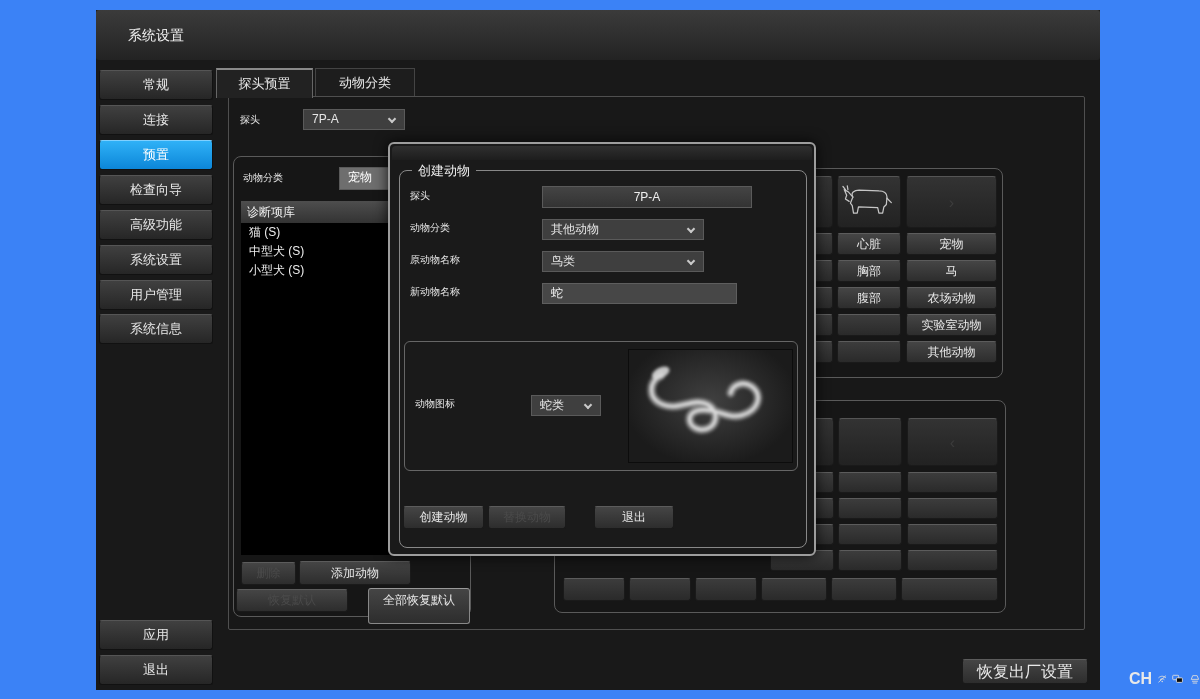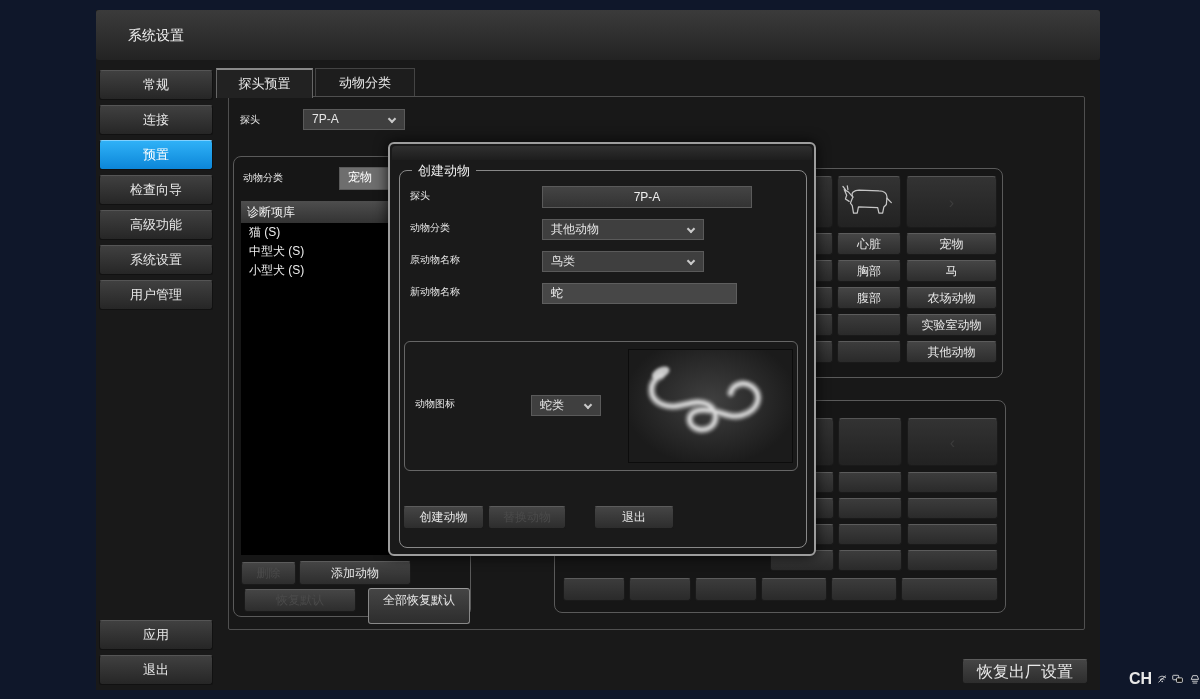--- a/index.html
+++ b/index.html
@@ -1,17 +1,17 @@
 <!DOCTYPE html>
 <html><head>
 <meta charset="utf-8">
 <style>
   html,body{margin:0;padding:0;background:#000;}
   *{box-sizing:border-box;font-family:"Liberation Sans", sans-serif;}
-  .stage{position:relative;width:1200px;height:699px;background:#0f172a;overflow:hidden;}
+  .stage{position:relative;width:1200px;height:699px;background:#3b82f6;overflow:hidden;}
   .abs{position:absolute;}
   .app{left:96px;top:10px;width:1004px;height:680px;background:#191919;}
   .titlebar{left:0;top:0;width:1004px;height:50px;background:linear-gradient(#3b3b3b,#232323);border-radius:3px;color:#f0f0f0;font-size:14px;line-height:50px;padding-left:32px;}
   .side-btn{left:3px;width:114px;height:30px;background:linear-gradient(#404040,#262626);border:1px solid #111;border-top:1px solid #555;border-radius:3px;color:#e8e8e8;font-size:13px;text-align:center;line-height:28px;cursor:pointer;}
   .side-btn.active{background:linear-gradient(#2fb1f7,#0c86d8);border-top:1px solid #7fd0ff;color:#fff;}
   .tab{top:58px;height:30px;background:#1d1d1d;border:1px solid #444;border-bottom:none;color:#e8e8e8;font-size:13px;text-align:center;line-height:28px;cursor:pointer;}
   .tab.active{background:#222;border-color:#666;border-top:2px solid #888;z-index:12;}
   .main-box{left:132px;top:86px;width:857px;height:534px;border:1px solid #4f4f4f;border-radius:2px;background:#181818;z-index:1;}
   .panel{border:1px solid #5a5a5a;border-radius:8px;background:#161616;z-index:5;}
   .lbl{color:#e8e8e8;font-size:10px;}
@@ -45,20 +45,21 @@
       <span>系统设置</span>
     </div>
 
     <div class="abs side-btn" style="top:60px"><span>常规</span></div>
     <div class="abs side-btn" style="top:95px"><span>连接</span></div>
     <div class="abs side-btn active" style="top:130px"><span>预置</span></div>
     <div class="abs side-btn" style="top:165px"><span>检查向导</span></div>
     <div class="abs side-btn" style="top:200px"><span>高级功能</span></div>
     <div class="abs side-btn" style="top:235px"><span>系统设置</span></div>
     <div class="abs side-btn" style="top:270px"><span>用户管理</span></div>
+    <div class="abs side-btn" style="top:304px"><span>系统信息</span></div>
     <div class="abs side-btn" style="top:610px"><span>应用</span></div>
     <div class="abs side-btn" style="top:645px"><span>退出</span></div>
 
     <div class="abs tab active" style="left:120px;width:97px"><span>探头预置</span></div>
     <div class="abs tab" style="left:219px;width:100px"><span>动物分类</span></div>
 
     <div class="abs main-box"></div>
 
     <div class="abs lbl" style="left:144px;top:103px;z-index:6">探头</div>
     <div class="abs ddl" style="left:207px;top:99px;width:102px;height:21px;z-index:6">
@@ -72,21 +73,21 @@
         <span>宠物</span>
       </div>
       <div class="abs listhdr" style="left:7px;top:44px;width:224px;height:22px">诊断项库</div>
       <div class="abs listbody" style="left:7px;top:66px;width:224px;height:332px">
         <div>猫 (S)</div>
         <div>中型犬 (S)</div>
         <div>小型犬 (S)</div>
       </div>
       <div class="abs btn disabled" style="left:7px;top:405px;width:55px;height:23px;line-height:21px">删除</div>
       <div class="abs btn" style="left:65px;top:404px;width:112px;height:24px;line-height:22px">添加动物</div>
-      <div class="abs btn disabled" style="left:10px;top:432px;width:112px;height:23px;line-height:21px">恢复默认</div>
+      <div class="abs btn disabled" style="left:2px;top:432px;width:112px;height:23px;line-height:21px">恢复默认</div>
       <div class="abs btn" style="left:134px;top:431px;width:102px;height:36px;line-height:22px;border-color:#888;border-top-color:#999">全部恢复默认</div>
     </div>
 
     <div class="abs panel" style="left:460px;top:158px;width:447px;height:210px;">
 
       <div class="abs imgbox" style="left:212px;top:7px;width:64px;height:52px"></div>
       <div class="abs btn empty" style="left:212px;top:64px;width:64px;height:22px"></div>
       <div class="abs btn empty" style="left:212px;top:91px;width:64px;height:22px"></div>
       <div class="abs btn empty" style="left:212px;top:118px;width:64px;height:22px"></div>
       <div class="abs btn empty" style="left:212px;top:145px;width:64px;height:22px"></div>

